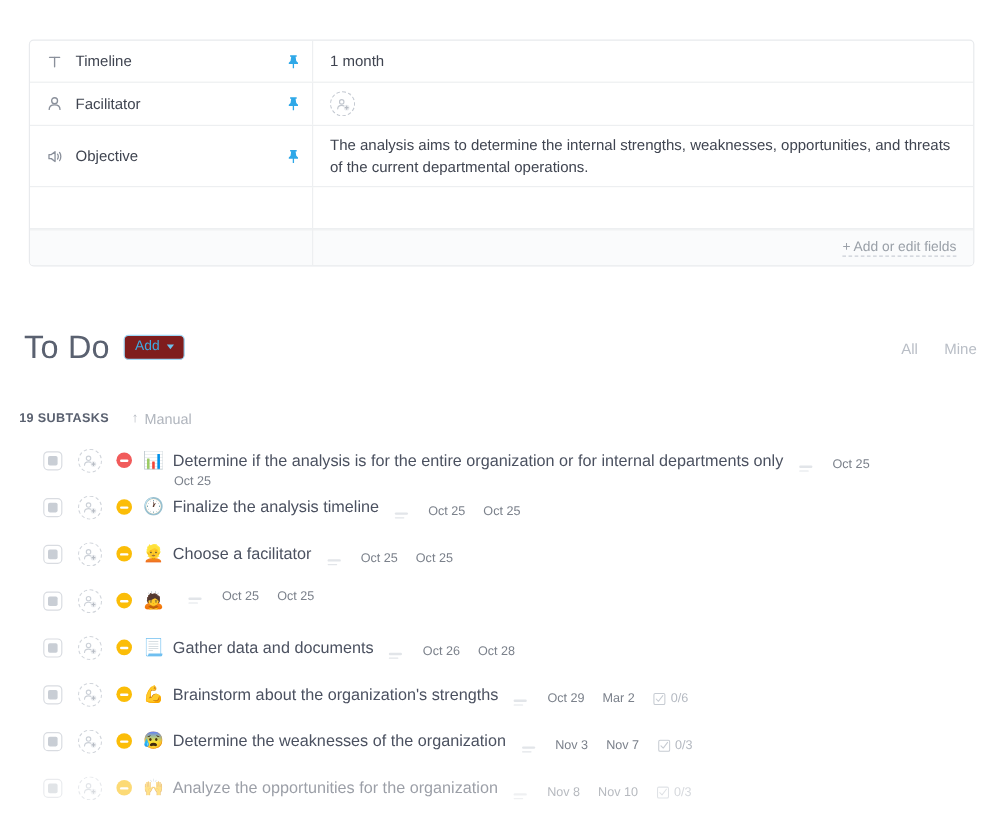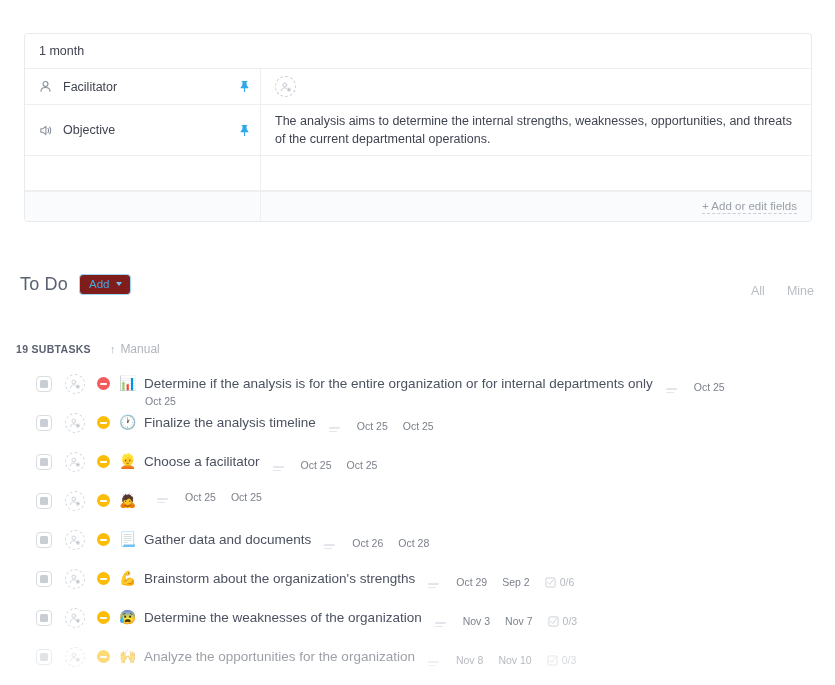--- a/index.html
+++ b/index.html
@@ -124,21 +124,21 @@
   }
 
   
   .todo-header {
     position: absolute;
     left: 20px; top: 274px;
     display: flex;
     align-items: center;
   }
   .todo-title {
-    font-size: 18px;
+    font-size: 27px;
     color: #5a6170;
     font-weight: 400;
     letter-spacing: .2px;
   }
   .add-btn {
     margin-left: 11px;
     border: 1px solid #9fd8f5;
     border-radius: 4px;
     background: #7f1d1d;
     color: #3fa9e0;
@@ -314,20 +314,34 @@
   .row-clipped { overflow: hidden; }
 </style>
 </head>
 <body>
 
 <div class="page">
 
   <div class="fields-table">
 
     <div class="field-row row-timeline">
+      <div class="field-label-cell">
+        <span class="field-icon">
+          <svg width="15" height="15" viewBox="0 0 16 16" fill="none" stroke="#8a909b" stroke-width="1.2" stroke-linecap="round">
+            <path d="M3.5 4 L12.5 4"></path>
+            <path d="M8 4 L8 12.5"></path>
+          </svg>
+        </span>
+        <span class="field-name">Timeline</span>
+        <span class="pin-icon">
+          <svg width="11" height="13" viewBox="0 0 12 14">
+            <path d="M3 1 h6 v1.3 h-1 l.6 4 1.6 1.6 v1.1 h-3.6 v3.9 h-1.2 v-3.9 h-3.6 v-1.1 l1.6 -1.6 .6 -4 h-1 z" fill="#2ea8e8"></path>
+          </svg>
+        </span>
+      </div>
       <div class="field-value-cell">
         <span class="value-text">1 month</span>
       </div>
     </div>
 
     <div class="field-row row-facilitator">
       <div class="field-label-cell">
         <span class="field-icon">
           <svg width="15" height="15" viewBox="0 0 16 16" fill="none" stroke="#8a909b" stroke-width="1.2" stroke-linecap="round">
             <circle cx="8" cy="5.2" r="2.6"></circle>
@@ -578,21 +592,21 @@
       </span>
       <span class="st-emoji">💪</span>
       <span class="st-main">
         <span class="st-titleline">
           <span class="st-title">Brainstorm about the organization's strengths</span>
           <span class="st-handle">
               <span></span>
               <span></span>
             </span>
           <span class="st-date">Oct 29</span>
-          <span class="st-date">Sep 2</span>
+          <span class="st-date">Mar 2</span>
           <span class="st-progress">
             <span class="chk">
               <svg width="11" height="11" viewBox="0 0 14 14" fill="none" stroke="#c6cbd2" stroke-width="1.1">
                 <rect x="1.2" y="1.2" width="11.6" height="11.6" rx="1.4"></rect>
                 <path d="M3.6 7 L6 9.4 L10.6 3.4" stroke-linecap="round" stroke-linejoin="round"></path>
               </svg>
             </span>
             <span>0/6</span>
           </span>
         </span>

